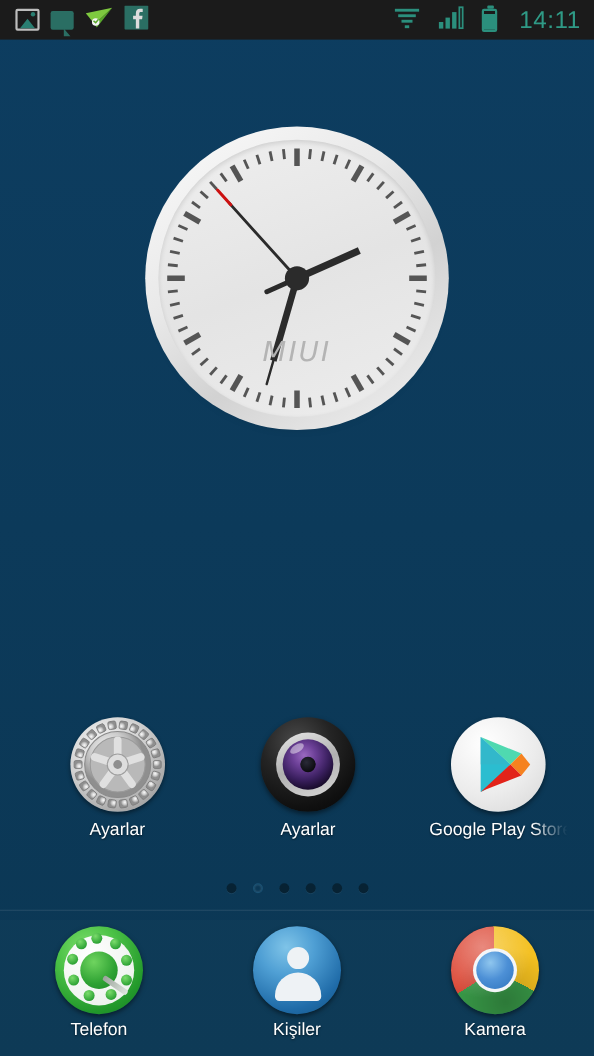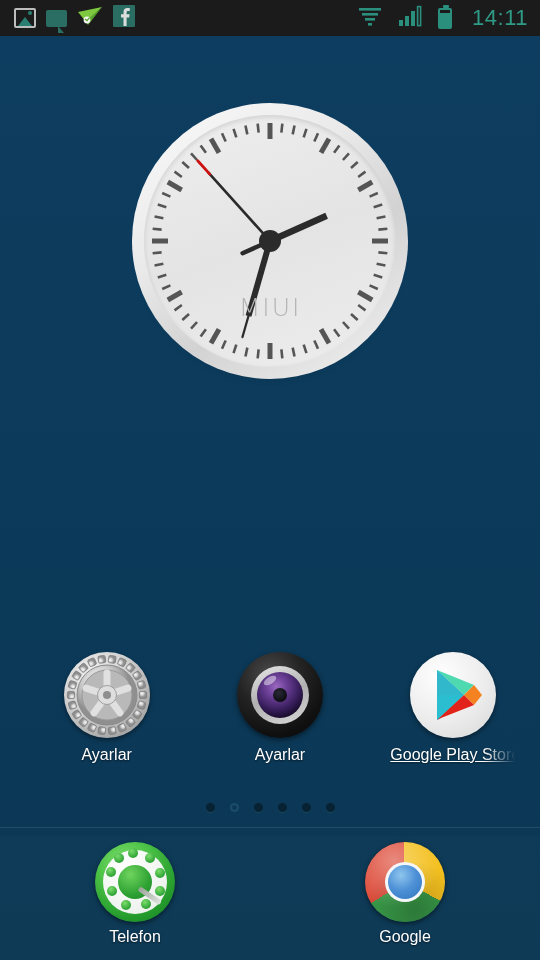--- a/index.html
+++ b/index.html
@@ -112,23 +112,24 @@
     font-size: 22px;
     letter-spacing: 0.5px;
     margin-left: 4px;
     font-weight: 400;
   }
 
   
   #clock-widget {
     position: absolute;
     left: 132px;
-    top: 103px;
+    top: 115px;
     width: 276px;
     height: 276px;
+    font-style: italic;
   }
   #clock-shadow {
     position: absolute;
     left: 6px; top: 12px;
     width: 264px; height: 264px;
     border-radius: 50%;
     background: radial-gradient(circle at 50% 50%, rgba(0,0,0,0.40) 58%, rgba(0,0,0,0.0) 72%);
     filter: blur(4px);
   }
   #clock-bezel {
@@ -192,21 +193,20 @@
     font-size: 16px;
     text-shadow: 0 1px 2px rgba(0,0,0,0.6);
     white-space: nowrap;
     max-width: 126px;
     overflow: hidden;
     text-align: center;
   }
   .app-label.truncate {
     -webkit-mask-image: linear-gradient(90deg, #000 0%, #000 74%, rgba(0,0,0,0.12) 96%, rgba(0,0,0,0) 100%);
     mask-image: linear-gradient(90deg, #000 0%, #000 74%, rgba(0,0,0,0.12) 96%, rgba(0,0,0,0) 100%);
-    text-decoration: underline;
   }
 
   
   .ico-settings {
     position: absolute; inset: 0;
     border-radius: 50%;
     background: radial-gradient(circle at 34% 28%, #f2f2f2 0%, #cfcfcf 45%, #9d9d9d 85%, #8a8a8a 100%);
     box-shadow: 0 2px 4px rgba(0,0,0,0.45);
   }
 
@@ -698,28 +698,37 @@
           <div class="hole" style="left:26px; top:58px;"></div>
           <div class="hole" style="left:12px; top:44px;"></div>
           <div class="hole" style="left:11px; top:25px;"></div>
           <div class="hole" style="left:19px; top:11px;"></div>
           <div class="finger"></div>
         </div>
       </div>
       <div class="dock-label">Telefon</div>
     </div>
 
+    <div class="dock-cell">
+      <div class="dock-icon-wrap">
+        <div class="ico-contacts">
+          <div class="head"></div>
+          <div class="body"></div>
+        </div>
+      </div>
+      <div class="dock-label">Kişiler</div>
+    </div>
 
 
     <div class="dock-cell">
       <div class="dock-icon-wrap">
         <div class="ico-chrome">
           <div class="sheen"></div>
           <div class="wring"></div>
           <div class="core"></div>
         </div>
       </div>
-      <div class="dock-label">Google</div>
+      <div class="dock-label">Kamera</div>
     </div>
 
   </div>
 
 </div>
 
 </body></html>

